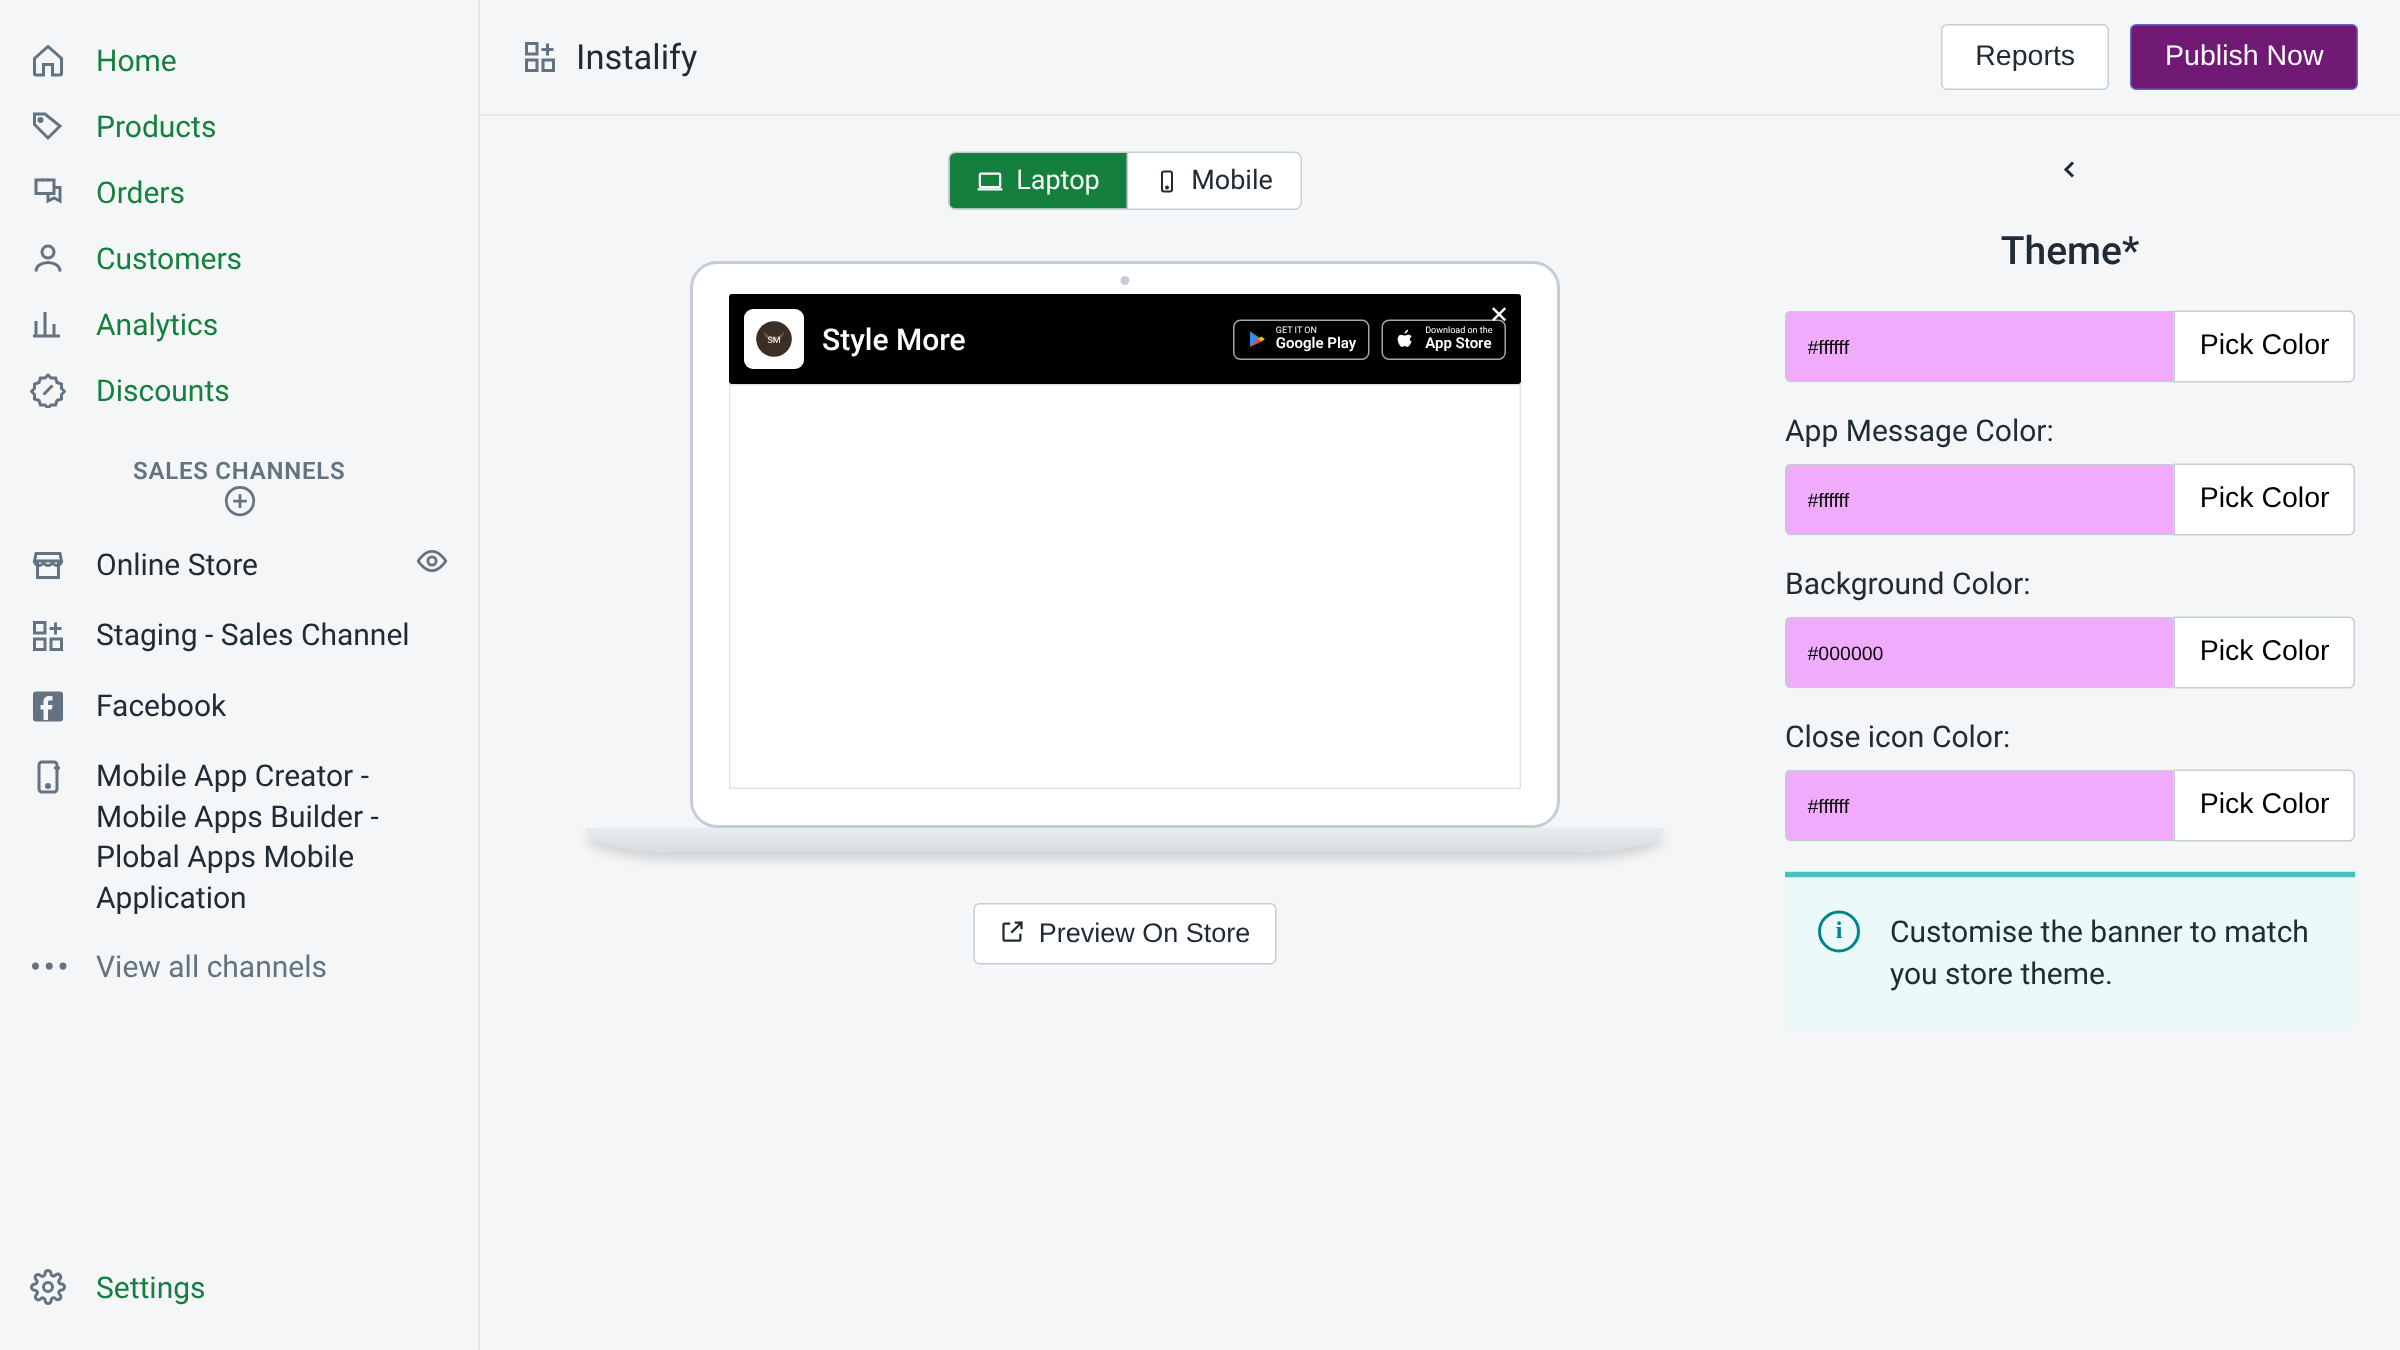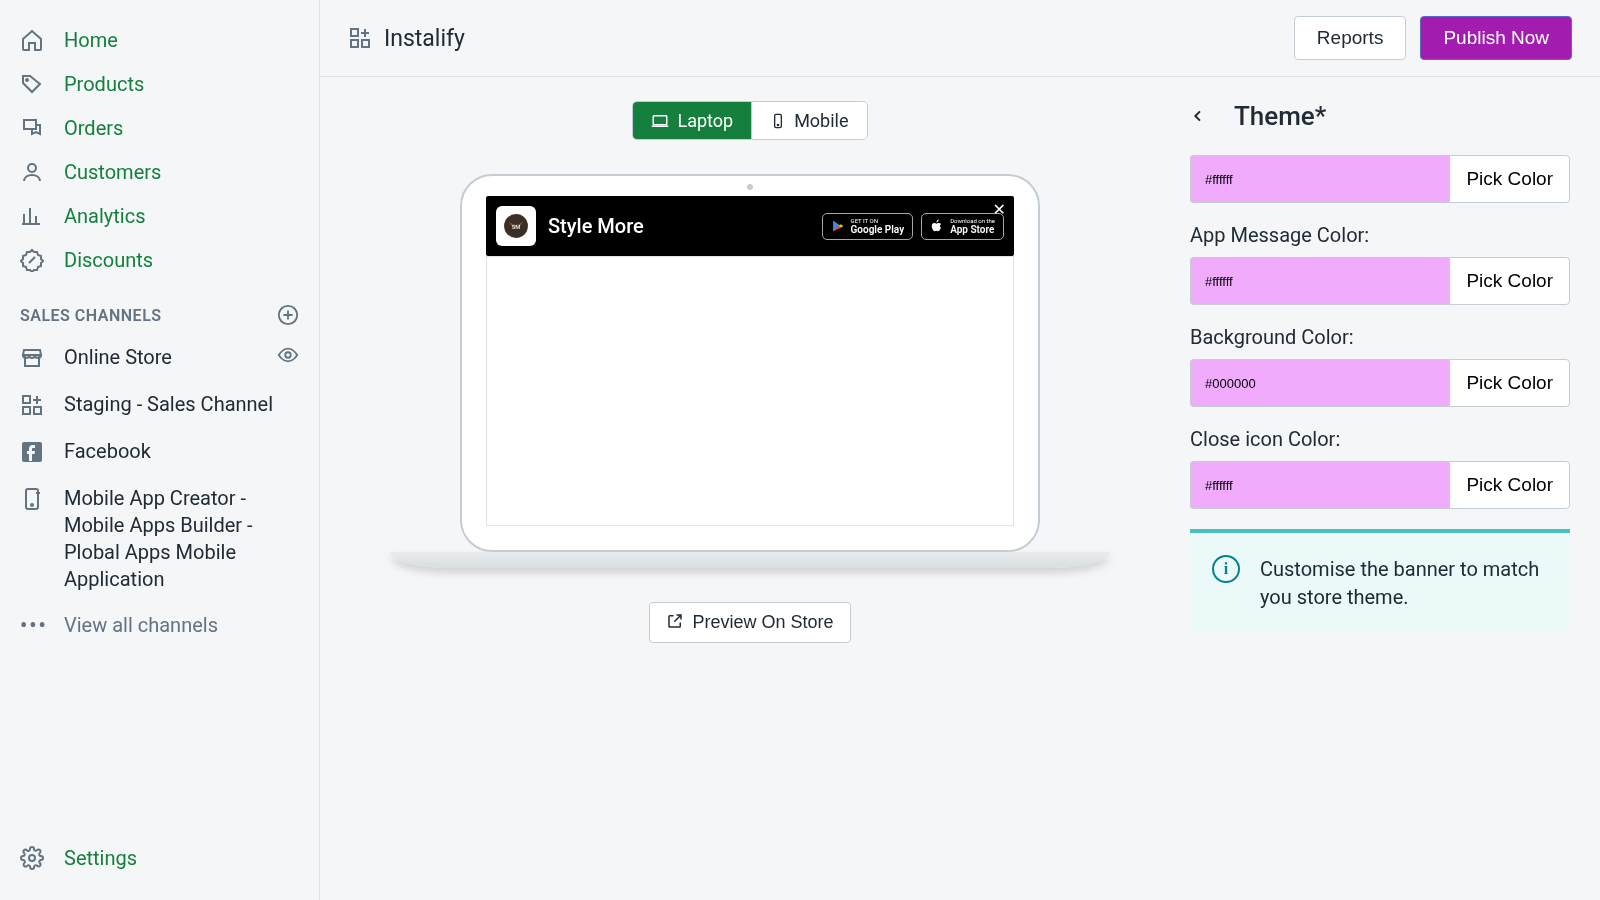--- a/index.html
+++ b/index.html
@@ -33,20 +33,21 @@
 .nav-item.active .icon { color: #5c6ac4; }
 .section-header {
   display: flex;
   align-items: center;
   justify-content: space-between;
   padding: 22px 20px 8px 20px;
   font-size: 16px;
   font-weight: 600;
   color: #637381;
   letter-spacing: 0.5px;
+  flex-direction: column;
 }
 .section-header .add-icon { color: #637381; cursor: pointer; }
 .channel-item {
   display: flex;
   align-items: flex-start;
   padding: 10px 20px;
   cursor: pointer;
   font-size: 20px;
   color: #212b36;
 }
@@ -81,21 +82,21 @@
 .btn {
   border-radius: 4px;
   padding: 10px 22px;
   font-size: 19px;
   cursor: pointer;
   border: 1px solid #c4cdd5;
   background: #fff;
   color: #212b36;
 }
 .btn + .btn { margin-left: 14px; }
-.btn.primary { background: #a21caf; color: #fff; border-color: #5c6ac4; }
+.btn.primary { background: #701a75; color: #fff; border-color: #5c6ac4; }
 
 .content { flex: 1; display: flex; }
 .preview-area {
   flex: 1;
   display: flex;
   flex-direction: column;
   align-items: center;
   padding-top: 24px;
 }
 .device-toggle {
@@ -116,21 +117,21 @@
 }
 .device-btn.active { background: #15803d; color: #fff; }
 .device-btn:first-child { border-right: 1px solid #c4cdd5; }
 
 .laptop-mock {
   margin-top: 34px;
   width: 580px;
 }
 .laptop-screen {
   border: 2px solid #c4cdd5;
-  border-radius: 32px;
+  border-radius: 18px;
   background: #fff;
   padding: 20px 24px 24px;
   position: relative;
 }
 .camera { position: absolute; top: 8px; left: 50%; transform: translateX(-50%); width:6px; height:6px; background:#c4cdd5; border-radius:50%; }
 .laptop-base {
   height: 16px;
   background: linear-gradient(#e9ecef,#d7dde1);
   border-radius: 0 0 60px 60px / 0 0 16px 16px;
   margin: 0 -70px;
@@ -191,20 +192,21 @@
 
 .right-panel {
   width: 420px;
   padding: 24px 30px 24px 10px;
 }
 .panel-header {
   display: flex;
   align-items: center;
   gap: 28px;
   margin-bottom: 24px;
+  flex-direction: column;
 }
 .panel-header .back { font-size: 24px; cursor: pointer; font-weight: bold;}
 .panel-header .title { font-size: 26px; font-weight: 500; }
 .field { margin-bottom: 20px; }
 .field-label { font-size: 20px; margin-bottom: 10px; display: block;}
 .field-row { display: flex; }
 .field-row input {
   flex: 1;
   border: 1px solid #c4cdd5;
   border-right: none;

